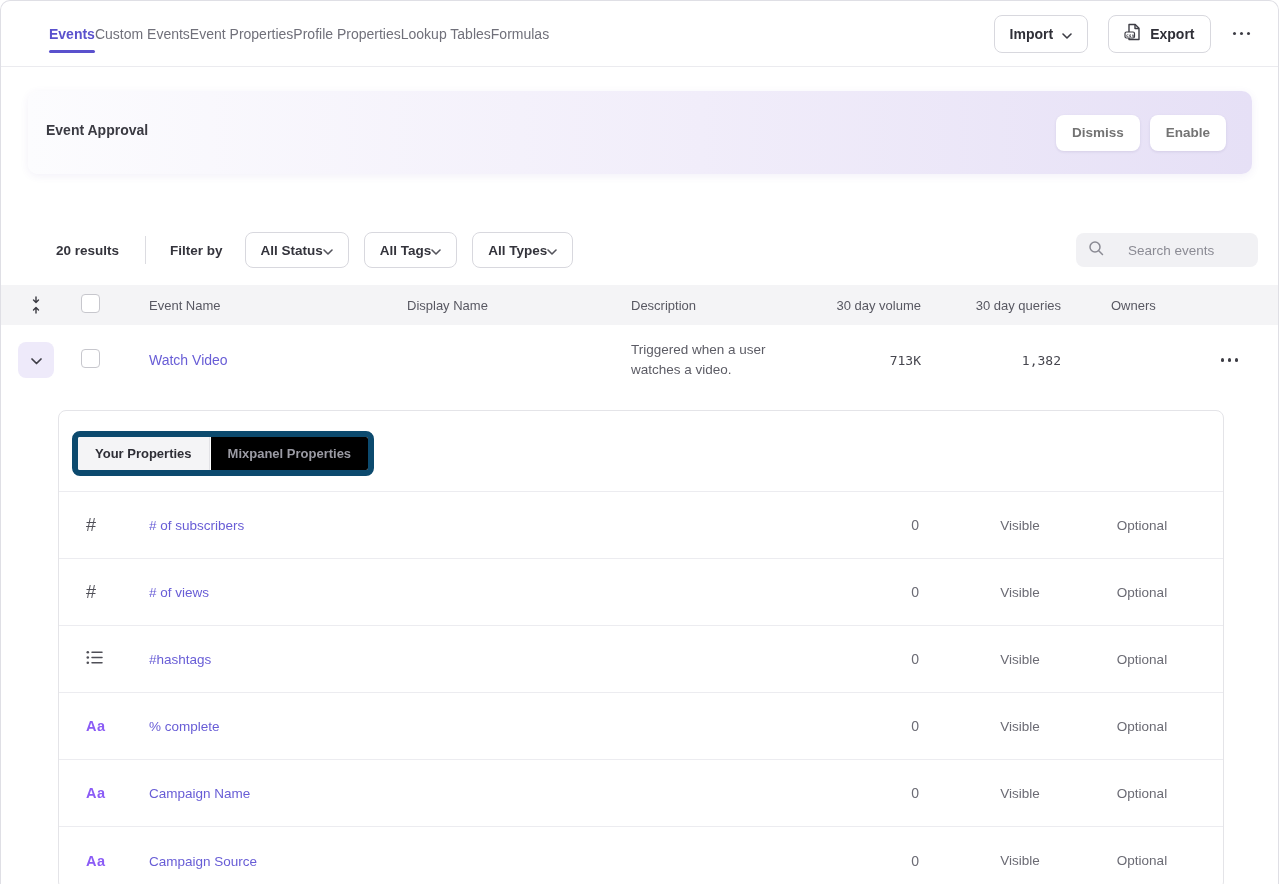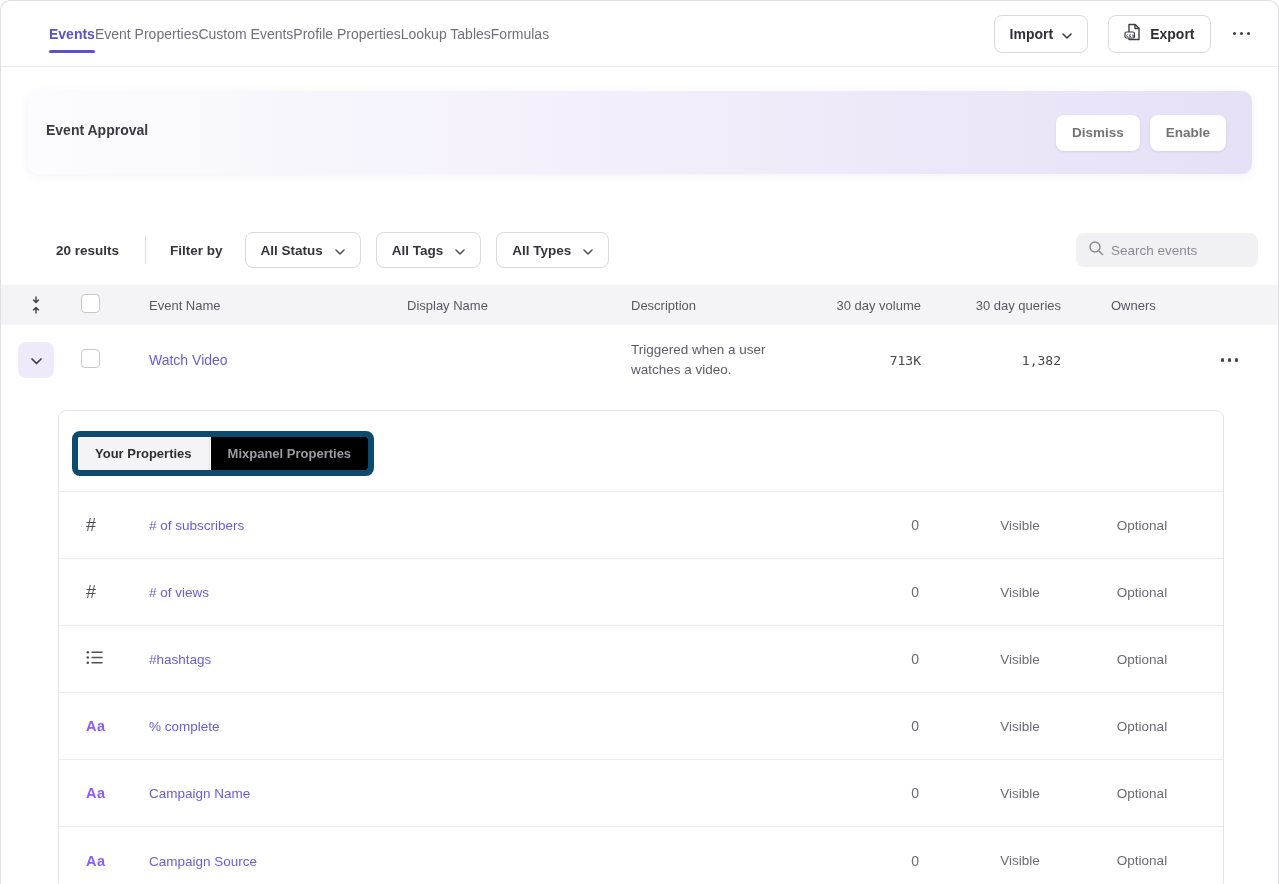--- a/index.html
+++ b/index.html
@@ -33,25 +33,25 @@
   .banner-actions { margin-left:auto; display:flex; gap:10px; }
   .btn-white { height:36px; padding:0 16px; background:#fff; border:none; border-radius:8px;
     font-size:13.5px; font-weight:600; color:#737373; cursor:pointer;
     box-shadow:0 1px 3px rgba(40,30,90,0.10); font-family:"Liberation Sans",sans-serif; }
 
   
   .toolbar { margin:58px 20px 0 55px; display:flex; align-items:center; height:36px; }
   .results { font-size:13.5px; font-weight:600; color:#34343c; }
   .vdivider { width:1px; height:28px; background:#dcdce1; margin:0 24px 0 26px; }
   .filter-by { font-size:13.5px; font-weight:600; color:#34343c; margin-right:22px; }
-  .pill { display:inline-flex; align-items:center; gap:12px; height:36px; padding:0 15px;
+  .pill { display:inline-flex; align-items:center; gap:0; height:36px; padding:0 15px;
     border:1px solid #d8d8de; border-radius:8px; background:#fff; font-size:13.5px; font-weight:600;
     color:#33333b; cursor:pointer; margin-right:15px; }
   .search { margin-left:auto; margin-right:0; width:182px; height:34px; background:#f1f1f4;
-    border-radius:8px; display:flex; align-items:center; gap:7px; padding:0 12px; }
+    border-radius:8px; display:flex; align-items:center; gap:24px; padding:0 12px; }
   .search input { border:none; outline:none; background:transparent; font-size:13.5px;
     color:#3a3a42; width:100%; font-family:"Liberation Sans",sans-serif; }
   .search input::placeholder { color:#8b8b94; }
 
   
   .etable { margin-top:17px; }
   .erow { display:grid; grid-template-columns:70px 78px 258px 224px 190px 100px 140px 120px 1fr;
     align-items:center; }
   .ehead { height:40px; background:#f4f4f6; font-size:13px; color:#585862; }
   .ebody { height:70px; background:#fff; }
@@ -88,22 +88,22 @@
   .icon-svg { display:block; }
 </style>
 </head>
 <body>
 
 <div class="window">
 
   <div class="topnav">
     <div class="tabs">
       <div class="tab active">Events</div>
+      <div class="tab">Custom Events</div>
       <div class="tab">Event Properties</div>
-      <div class="tab">Custom Events</div>
       <div class="tab">Profile Properties</div>
       <div class="tab">Lookup Tables</div>
       <div class="tab">Formulas</div>
     </div>
     <div class="topnav-actions">
       <button class="btn-outline">
         <span>Import</span>
         <span class="icon-svg">
           <svg width="10" height="6" viewBox="0 0 10 6" fill="none">
               <path d="M1 1l4 4 4-4" stroke="#3d3d45" stroke-width="1.6" stroke-linecap="round" stroke-linejoin="round"></path>

